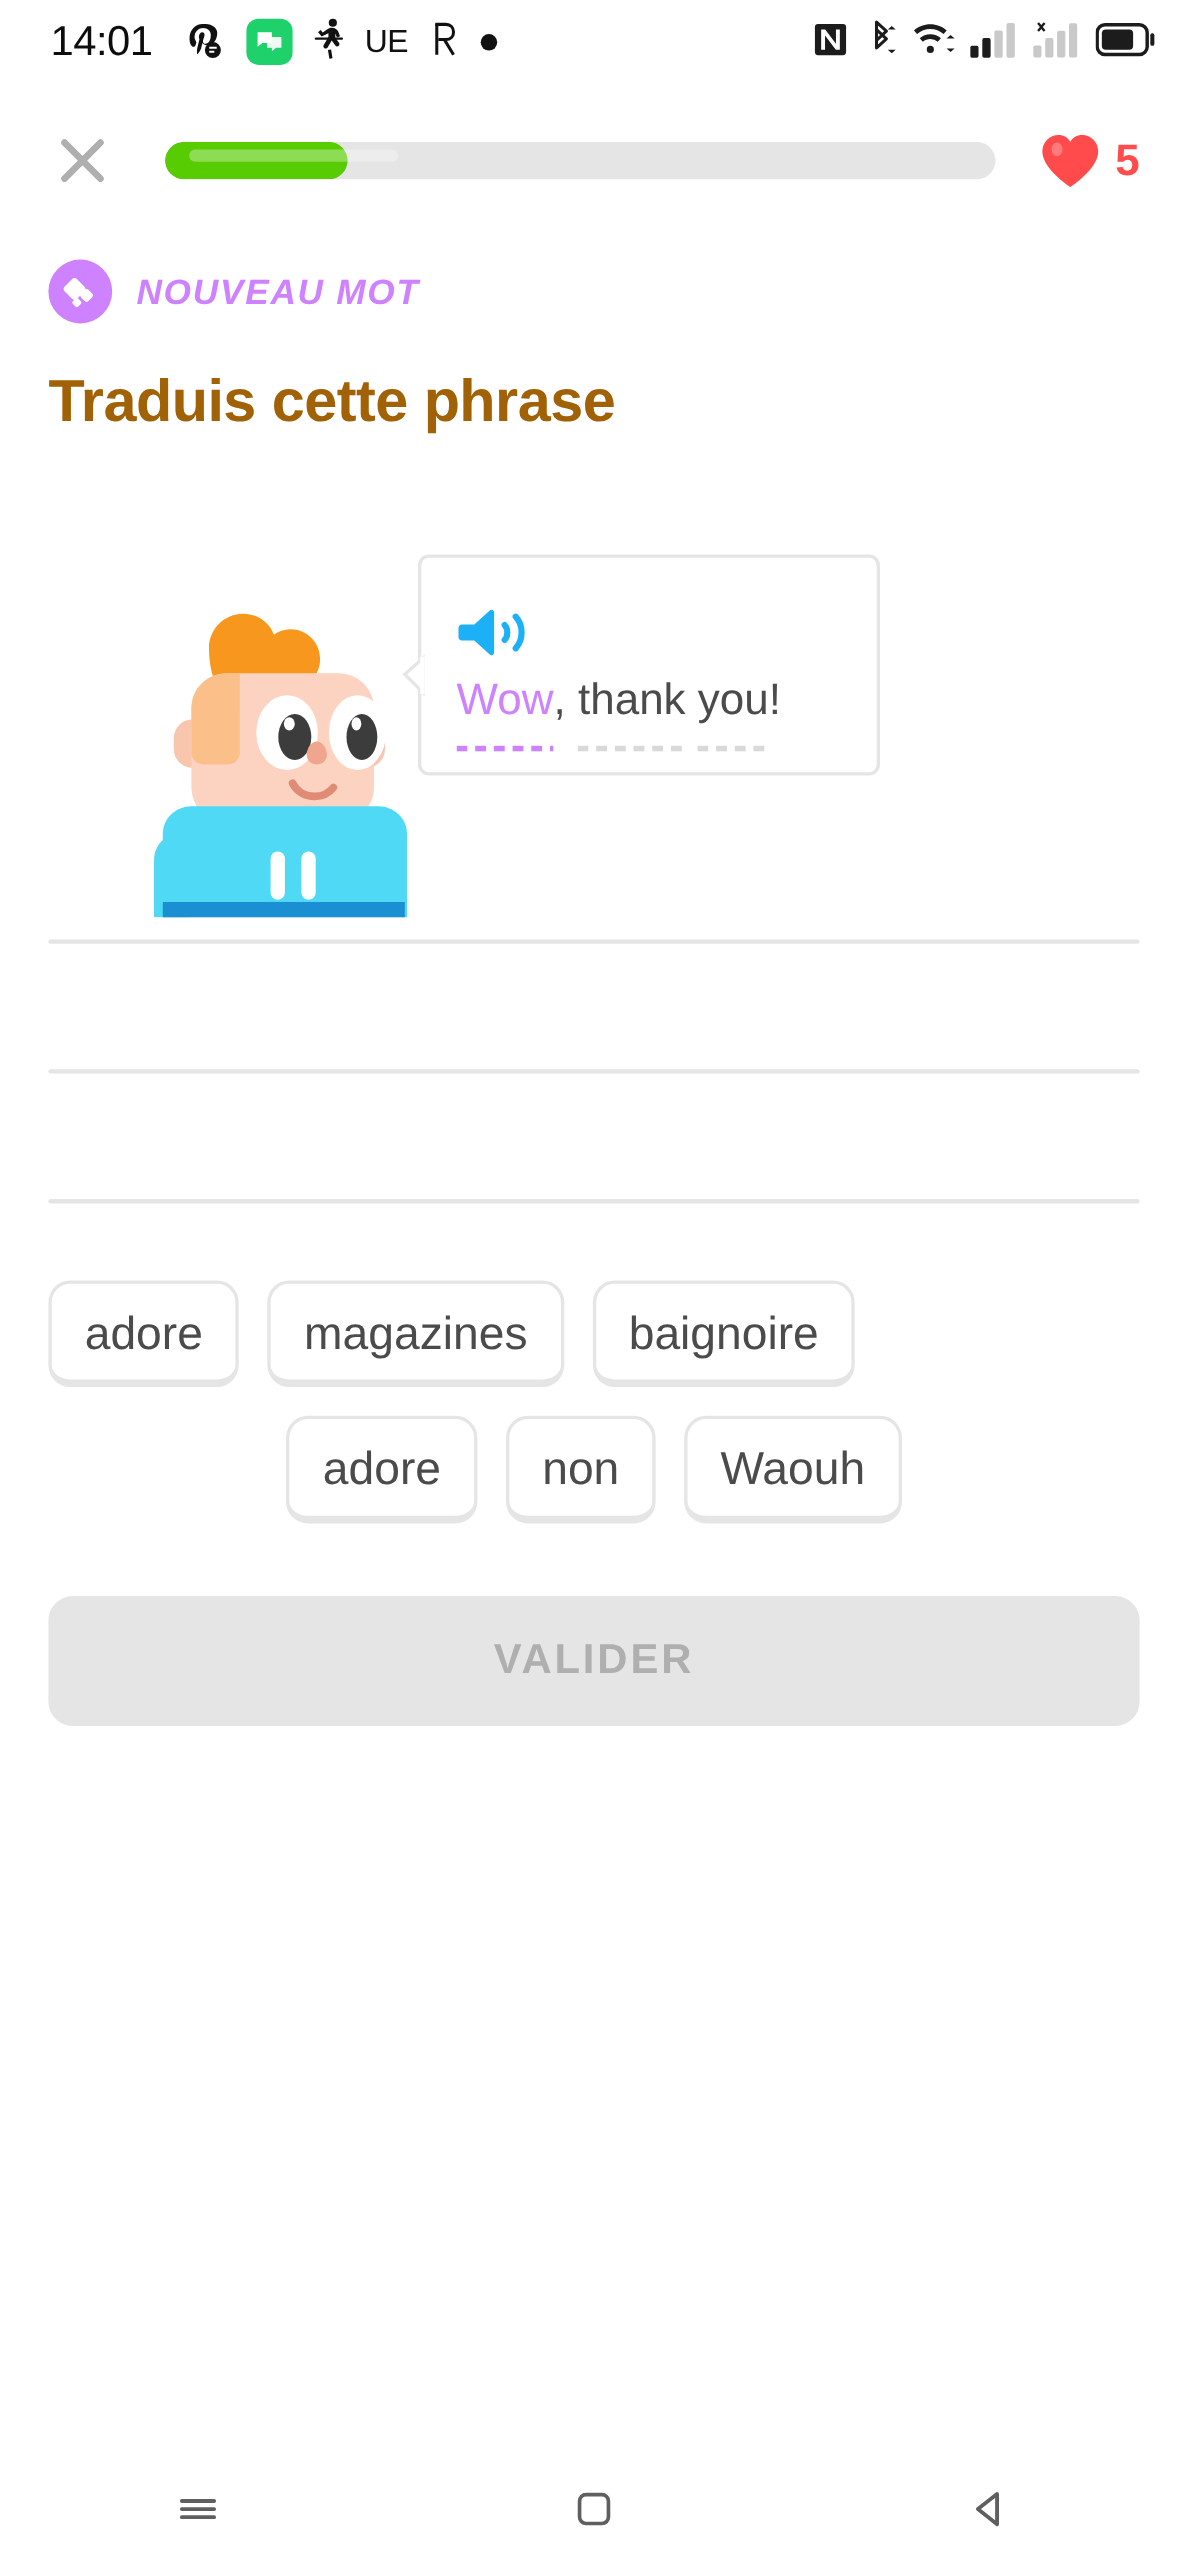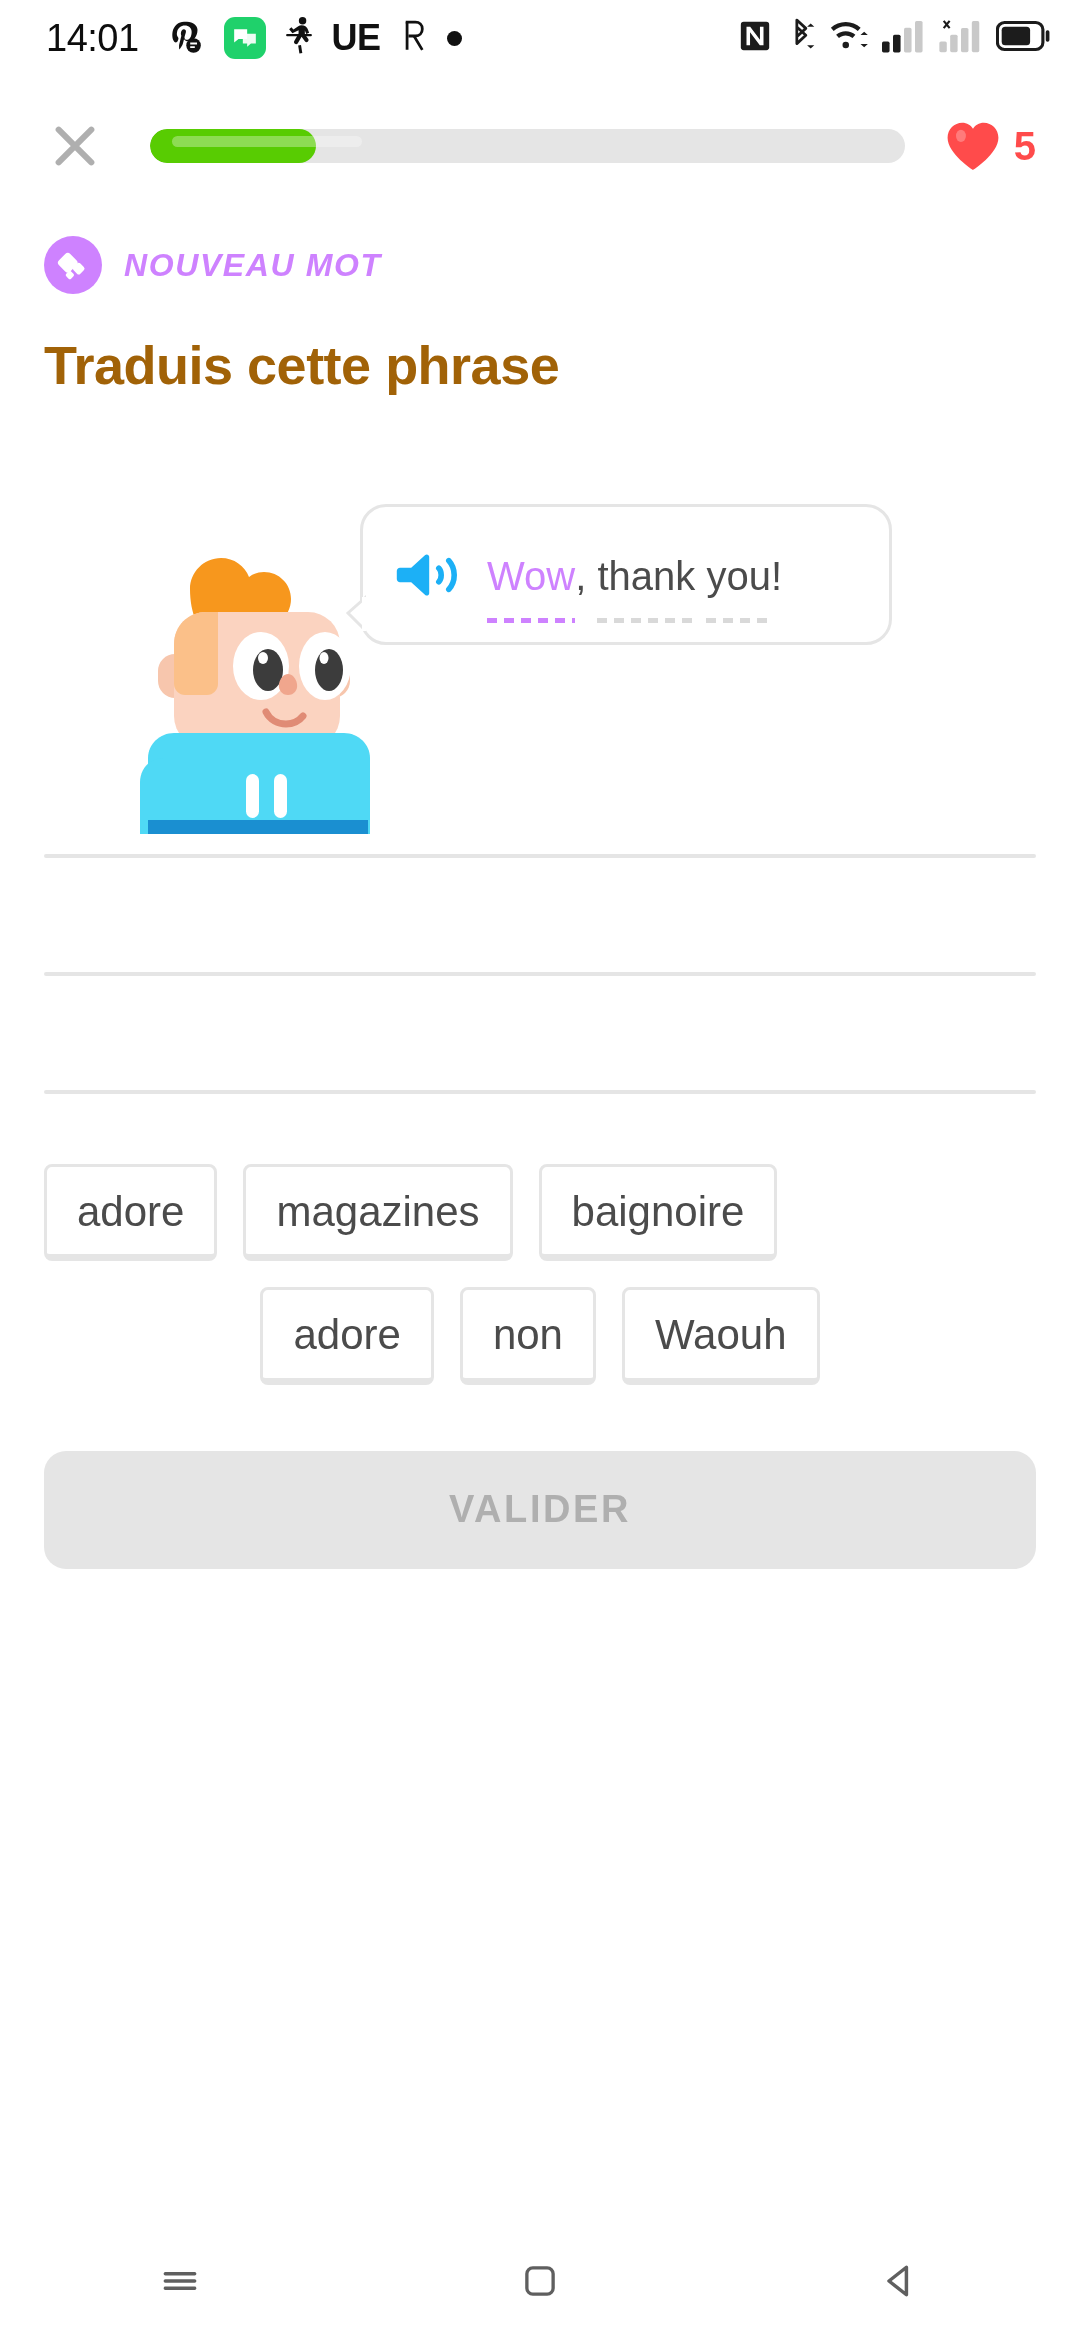--- a/index.html
+++ b/index.html
@@ -89,23 +89,23 @@
     margin-top:108px;
     height:330px;
     padding:0 44px;
   }
   .char-wrap {
     position:absolute; left:78px; bottom:0;
     width:300px; height:300px;
     overflow:hidden;
   }
   .bubble {
-    position:absolute; left:360px; top:0;
-    width:532px;
-    border:3px solid #e5e5e5; border-radius:26px;
+    position:absolute; left:380px; top:0;
+    width:420px;
+    border:3px solid #e5e5e5; border-radius:10px;
     background:#fff;
     padding:34px 30px 30px 32px;
     box-sizing:border-box;
   }
   .bubble-tail {
     position:absolute; left:-21px; top:88px;
     width:24px; height:40px;
   }
   .bubble-line {
     display:flex; flex-wrap:wrap; align-items:flex-start;
@@ -137,21 +137,21 @@
   
   .word-bank { padding:0 44px; margin-top:70px; }
   .wb-row {
     display:flex; gap:26px; margin-bottom:26px;
   }
   .wb-row.r2 { justify-content:center; }
   .tile {
     background:#fff;
     border:3px solid #e5e5e5;
     border-bottom:7px solid #e5e5e5;
-    border-radius:8px;
+    border-radius:20px;
     padding:22px 30px 20px;
     font-size:42px; color:#4b4b4b;
     line-height:1.08;
     white-space:nowrap;
   }
 
   
   .check-wrap { padding:0 44px; margin-top:66px;border-radius:15px; }
   .check-btn {
     width:100%; height:118px;
@@ -191,21 +191,21 @@
         </svg>
     </span>
     <span class="sb-ico">
       <svg width="32" height="40" viewBox="0 0 20 28">
         <circle fill="#111" cx="12.5" cy="3.3" r="2.6"></circle>
         <path fill="#111" d="M11.8 6.4c2.2 0 3.6 1.1 4.2 2.6l1.1 2.8-2 .8-1-2.5v2.7l2.3 3.2c.5.7.4 1.6-.3 2.1-.6.4-1.5.3-2-.4l-2.3-3.2-2.6 4.5c-.4.7-1.3.9-2 .5-.7-.4-.9-1.3-.5-2l3-5.2V9.9L5.4 12 3.1 9.3l1.6-1.4 1.4 1.6 3.4-2.4c.6-.4 1.4-.7 2.3-.7z"></path>
         <rect fill="#111" x="1" y="12.6" width="18" height="1.5" rx="0.7"></rect>
         <path fill="#111" d="M11.4 20.3l.9 5.6-2 .3-.9-5.6z"></path>
       </svg>
     </span>
-    <span class="sb-ico" style="font-size:36px;font-weight:700;color:#111;letter-spacing:-0.5px;">UE</span>
+    <span class="sb-ico" style="font-size:29px;font-weight:400;color:#111;letter-spacing:-0.5px;">UE</span>
     <span class="sb-ico">
       <svg width="32" height="36" viewBox="0 0 22 26">
           <path fill="none" stroke="#111" stroke-width="2" d="M5 3h7c3 0 5 2 5 5s-2 5-5 5H7"></path>
           <path fill="none" stroke="#111" stroke-width="2" d="M6 3v20M11 13l6 10"></path>
         </svg>
     </span>
     <span class="sb-dot"></span>
   </div>
 
   <div class="sb-right-icons">

